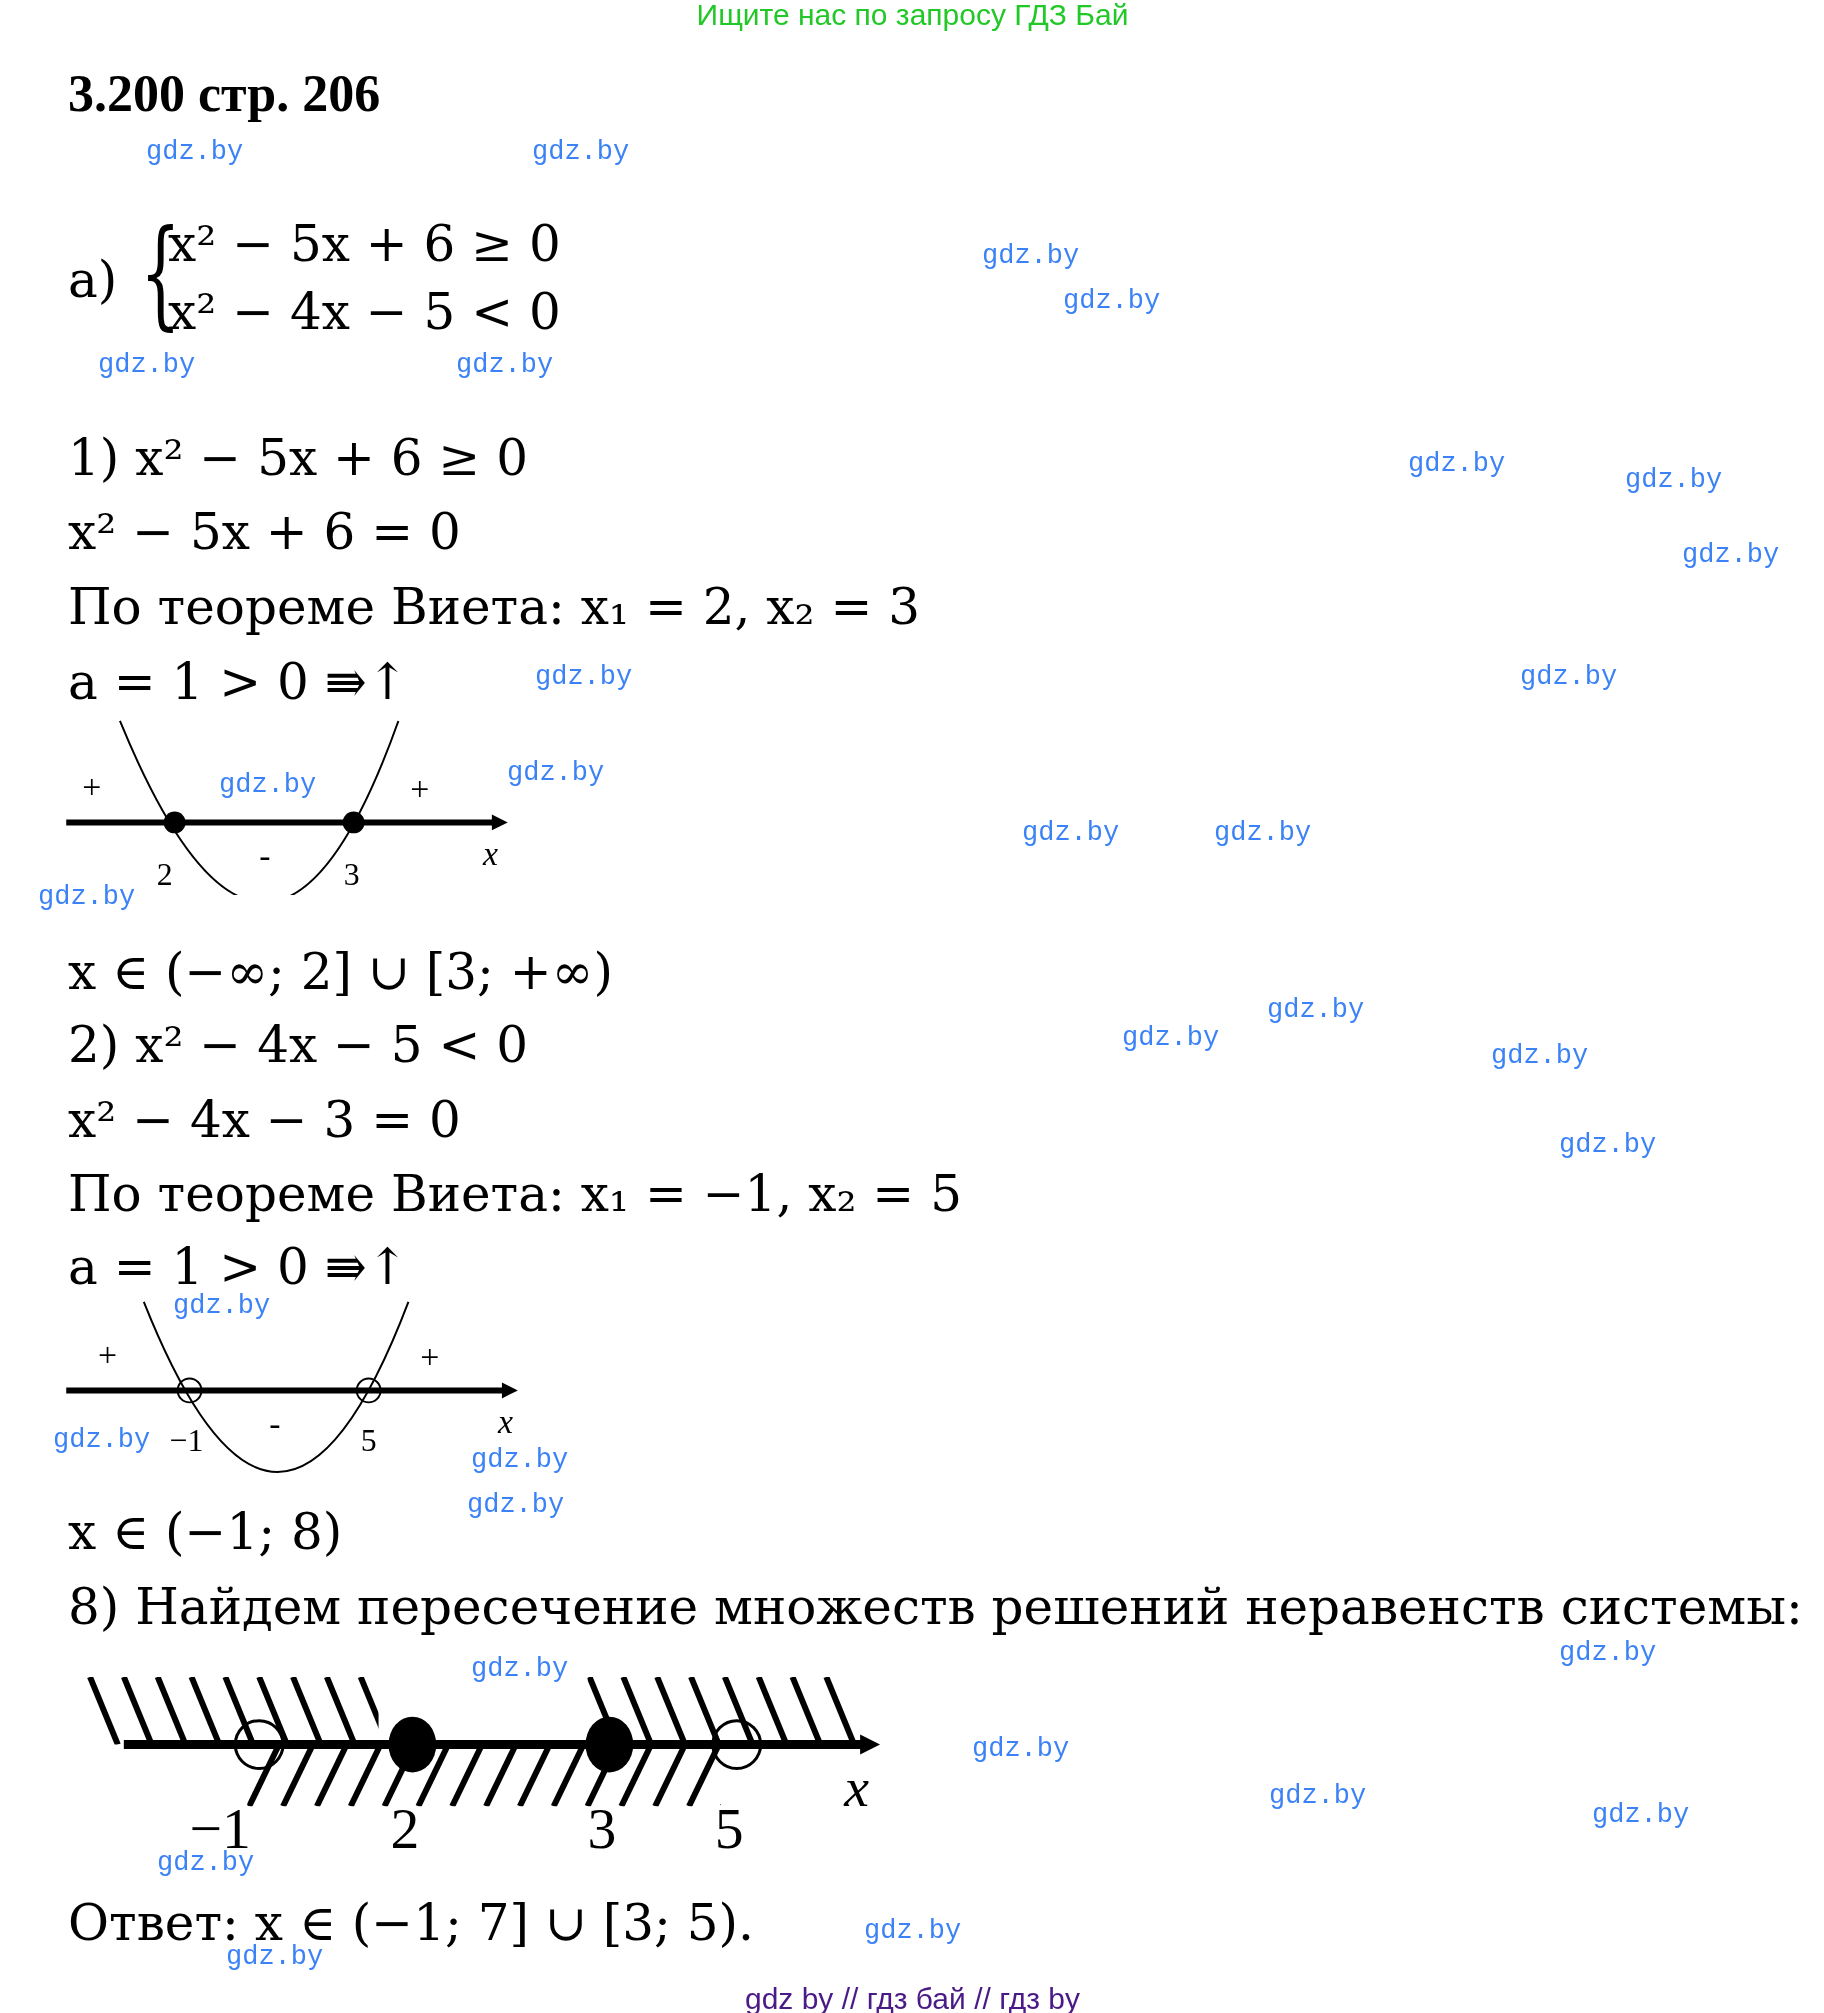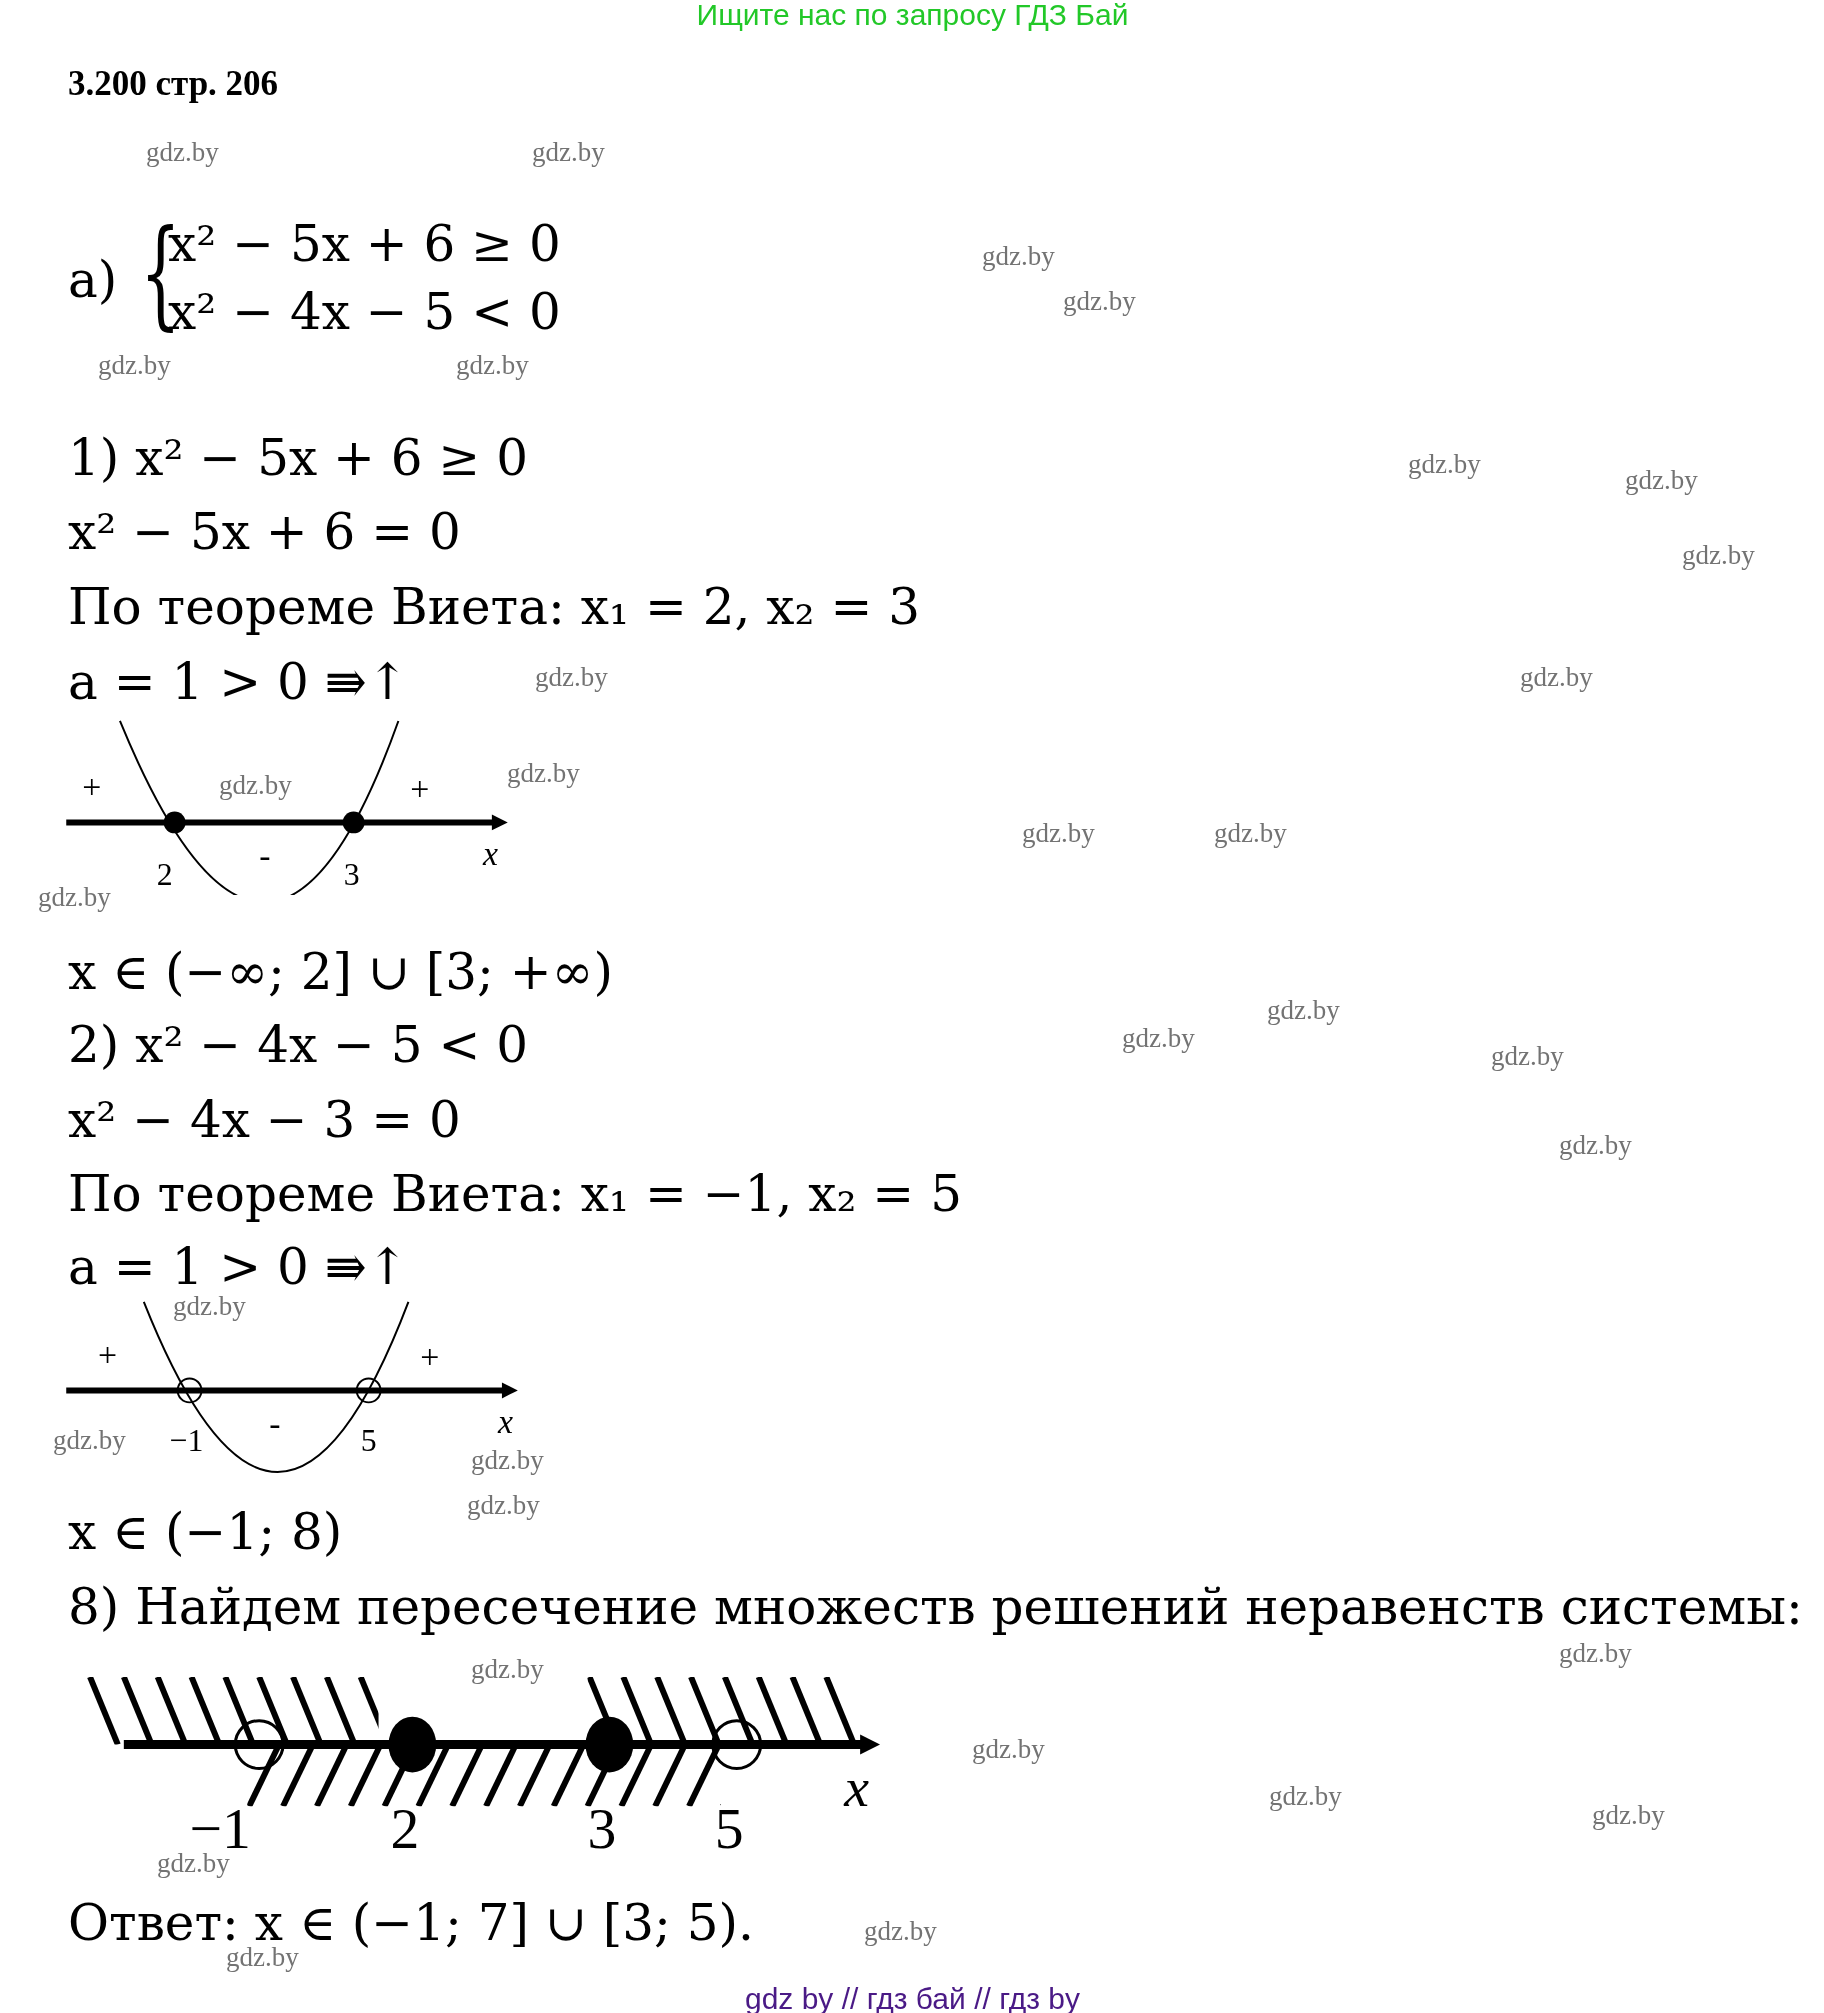--- a/index.html
+++ b/index.html
@@ -1,22 +1,22 @@
 <!DOCTYPE html>
 <html><head>
 <meta charset="utf-8">
 <style>
   html, body { margin: 0; padding: 0; background: #ffffff; }
   body { width: 1825px; height: 2014px; position: relative; overflow: hidden;
          font-family: "DejaVu Serif", serif; color: #000; }
   .abs { position: absolute; white-space: nowrap; }
   .banner { top: -2px; left: 0; width: 1825px; text-align: center;
             font-family: "Liberation Sans", sans-serif; font-size: 30px; color: #22c828; }
-  .title { left: 68px; top: 64px; font-family: "Liberation Serif", serif; font-weight: bold; font-size: 35px; }
-  .wm { font-family: Liberation Serif, serif; font-size: 27px; color: #737373; }
+  .title { left: 68px; top: 64px; font-family: "Liberation Serif", serif; font-weight: bold; font-size: 52px; }
+  .wm { font-family: Liberation Mono, monospace; font-size: 27px; color: #3b82f6; }
   .line { left: 68px; font-family: "DejaVu Serif", serif; font-size: 50px; line-height: 1; }
   .sys { left: 68px; top: 209px; font-size: 50px; font-family: "DejaVu Serif", serif; }
   .sys-label { position: absolute; left: 0; top: 42px; }
   .brace { position: absolute; left: 72px; top: 6px; font-size: 117px; line-height: 1;
            transform: scaleX(0.55); transform-origin: left top; font-family: "DejaVu Serif", serif; font-weight: 200; }
   .sys-row { position: absolute; left: 100px; line-height: 1; }
   .footer { top: 1982px; left: 0; width: 1825px; text-align: center;
             font-family: "Liberation Sans", sans-serif; font-size: 30px; color: #4a1a86; }
   svg text { font-family: "Liberation Serif", serif; }
 </style>

